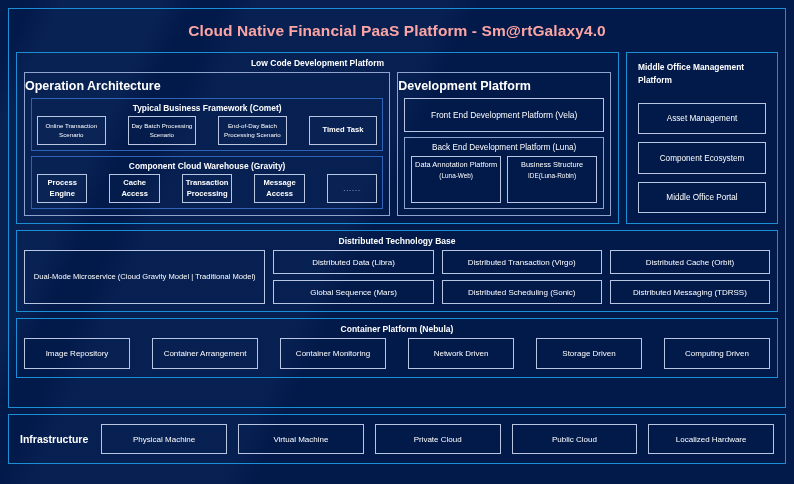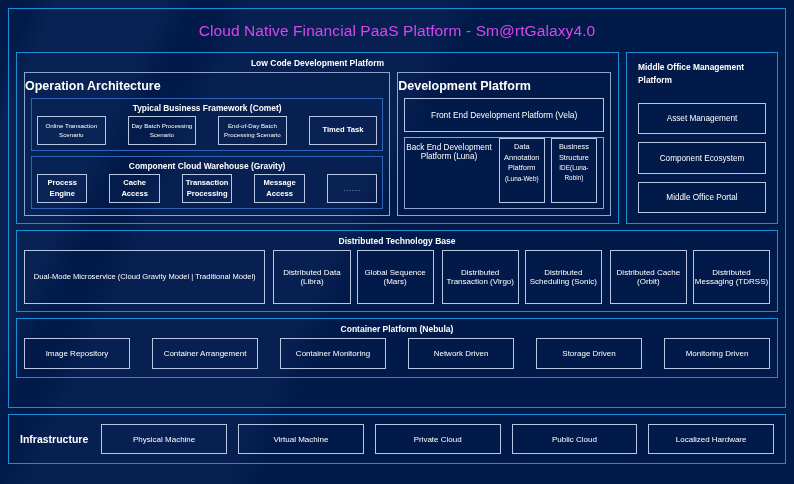--- a/index.html
+++ b/index.html
@@ -58,24 +58,24 @@
     flex: 0 0 auto;
     height: 400px;
     display: flex;
     flex-direction: column;
     padding: 0;
   }
 
   .platform-title {
     text-align: center;
     font-size: 15.5px;
-    font-weight: normal;
+    font-weight: bold;
     letter-spacing: .1px;
     padding: 13px 0 12px 0;
-    color: #d946ef;
+    color: #fca5a5;
   }
 
   .platform-body {
     flex: 1 1 auto;
     display: flex;
     flex-direction: column;
     gap: 6px;
     padding: 0 7px 8px 7px;
   }
 
@@ -183,21 +183,21 @@
     text-align: center;
     font-size: 8.4px;
     padding: 11px 4px;
     flex: 0 0 auto;
   }
 
   .dev-back {
     border: 1px solid #8ea4cf;
     flex: 1 1 auto;
     display: flex;
-    flex-direction: row;
+    flex-direction: column;
     margin-top: 5px;
   }
 
   .dev-back-title {
     text-align: center;
     font-size: 8.2px;
     padding: 5px 0 4px 0;
   }
 
   .dev-back-items {
@@ -274,20 +274,21 @@
     justify-content: center;
     text-align: center;
     font-size: 7.6px;
     line-height: 1.6;
     padding: 2px 6px;
   }
 
   .dtb-col {
     flex: 1 1 0;
     display: flex;
+    flex-direction: column;
     gap: 6px;
   }
 
   .dtb-chip {
     flex: 1 1 0;
     border: 1px solid #b9c6e2;
     display: flex;
     align-items: center;
     justify-content: center;
     text-align: center;
@@ -467,21 +468,21 @@
       </div>
 
       <div class="cplat frame-cyan">
         <div class="section-label">Container Platform (Nebula)</div>
         <div class="cplat-items">
           <div class="cplat-chip">Image Repository</div>
           <div class="cplat-chip">Container Arrangement</div>
           <div class="cplat-chip">Container Monitoring</div>
           <div class="cplat-chip">Network Driven</div>
           <div class="cplat-chip">Storage Driven</div>
-          <div class="cplat-chip">Monitoring Driven</div>
+          <div class="cplat-chip">Computing Driven</div>
         </div>
       </div>
 
     </div>
   </section>
 
   <section class="infra frame-cyan">
     <div class="infra-label">Infrastructure</div>
     <div class="infra-items">
       <div class="infra-chip">Physical Machine</div>

